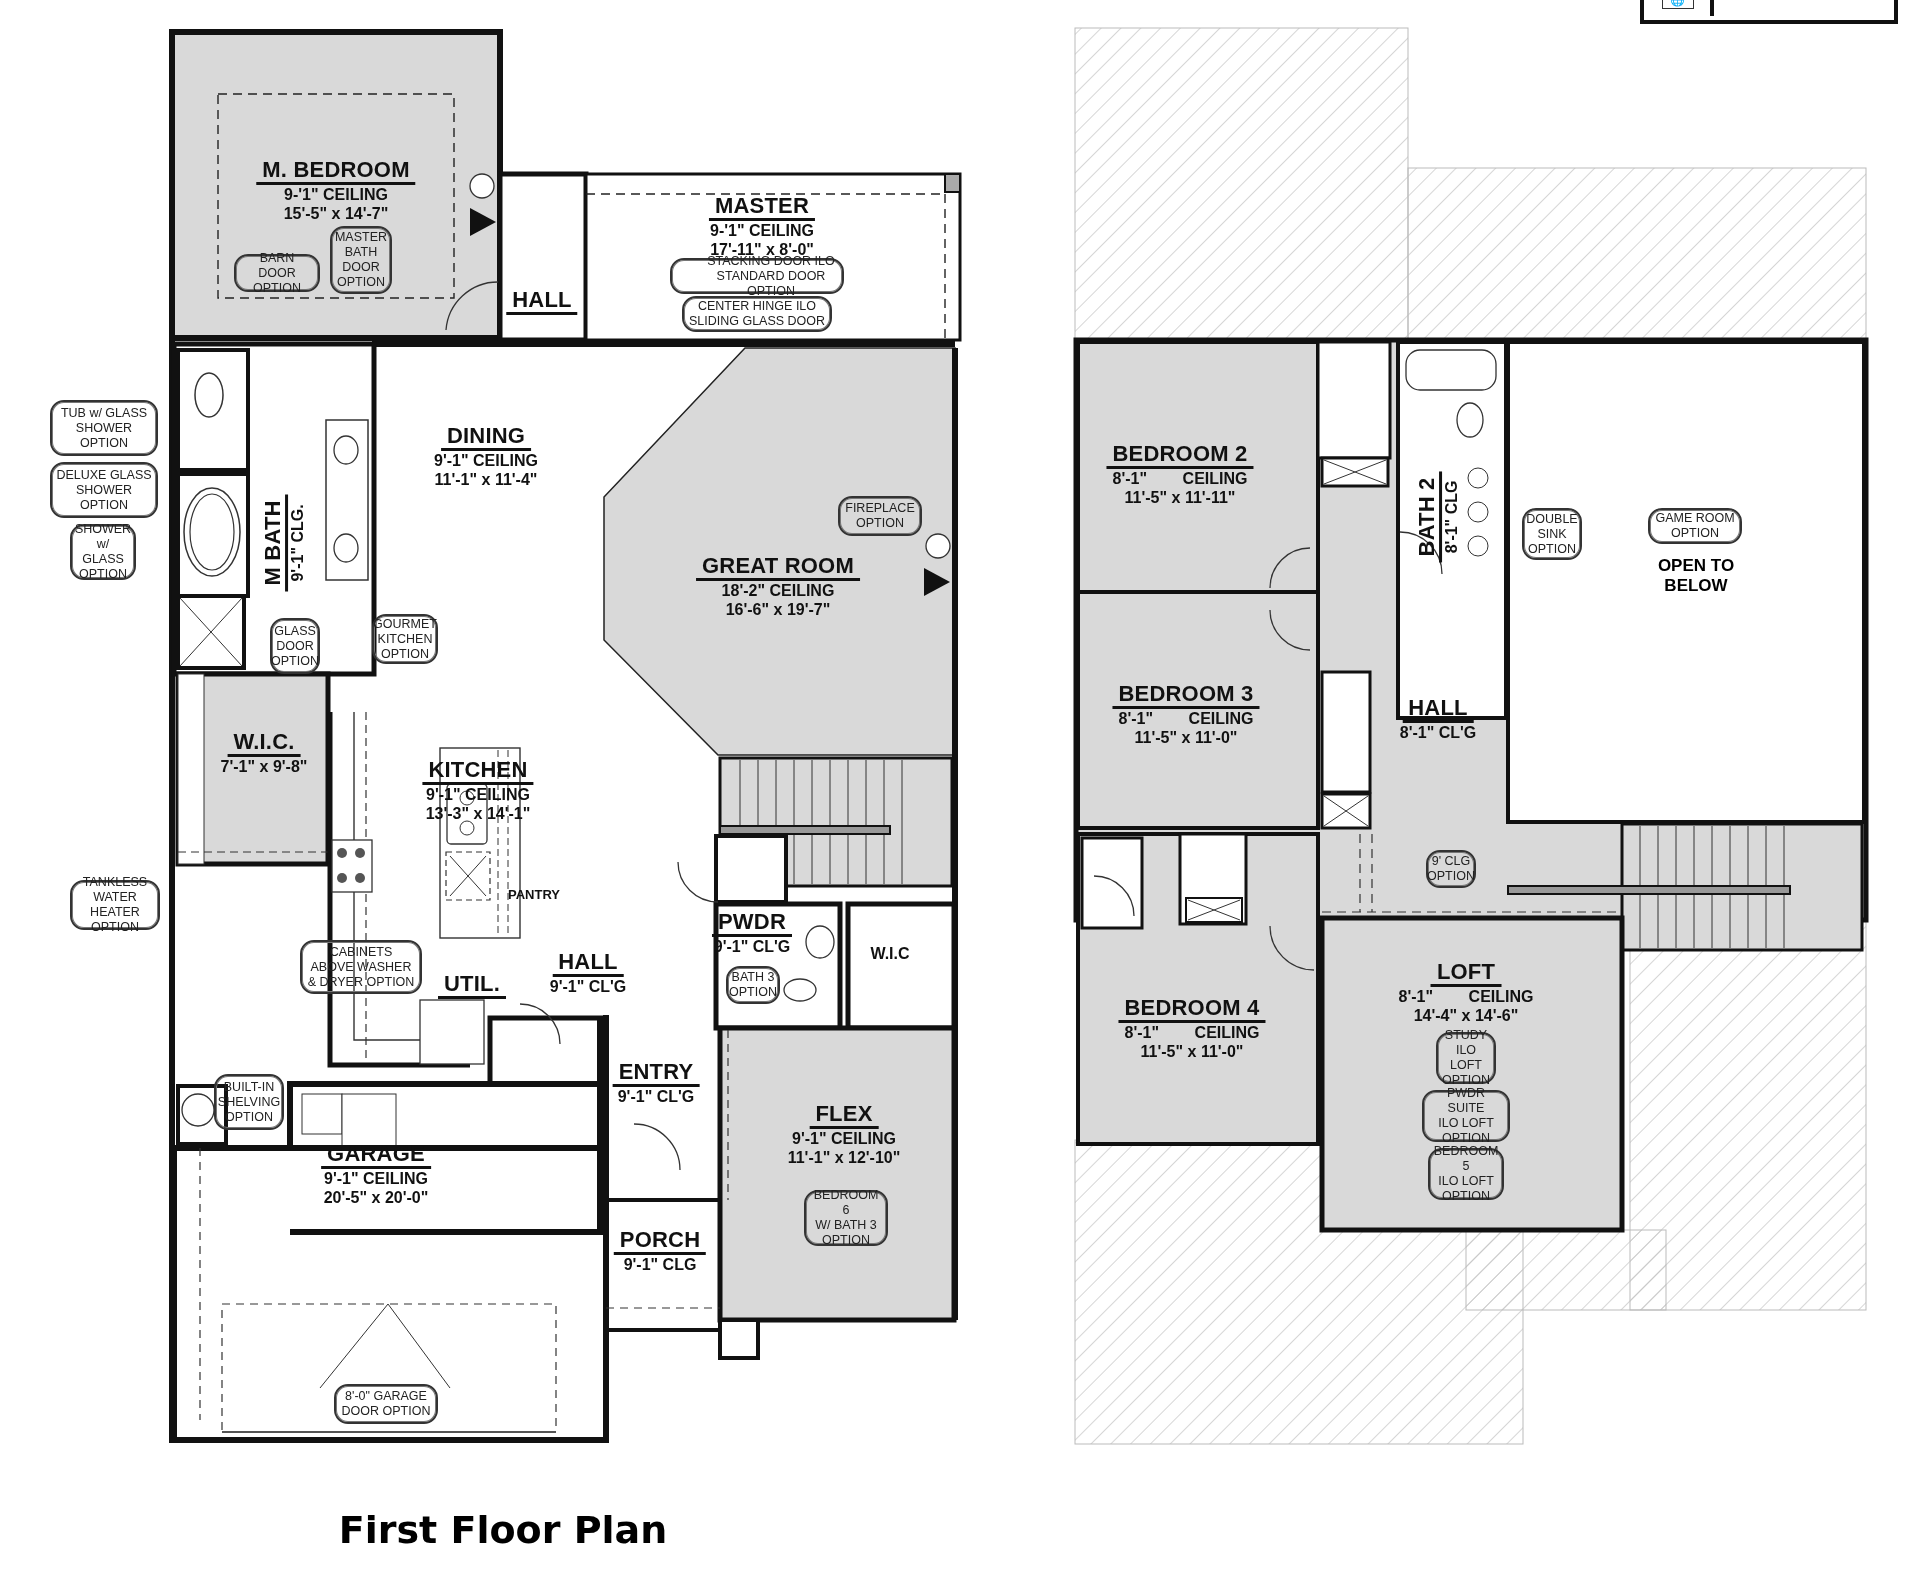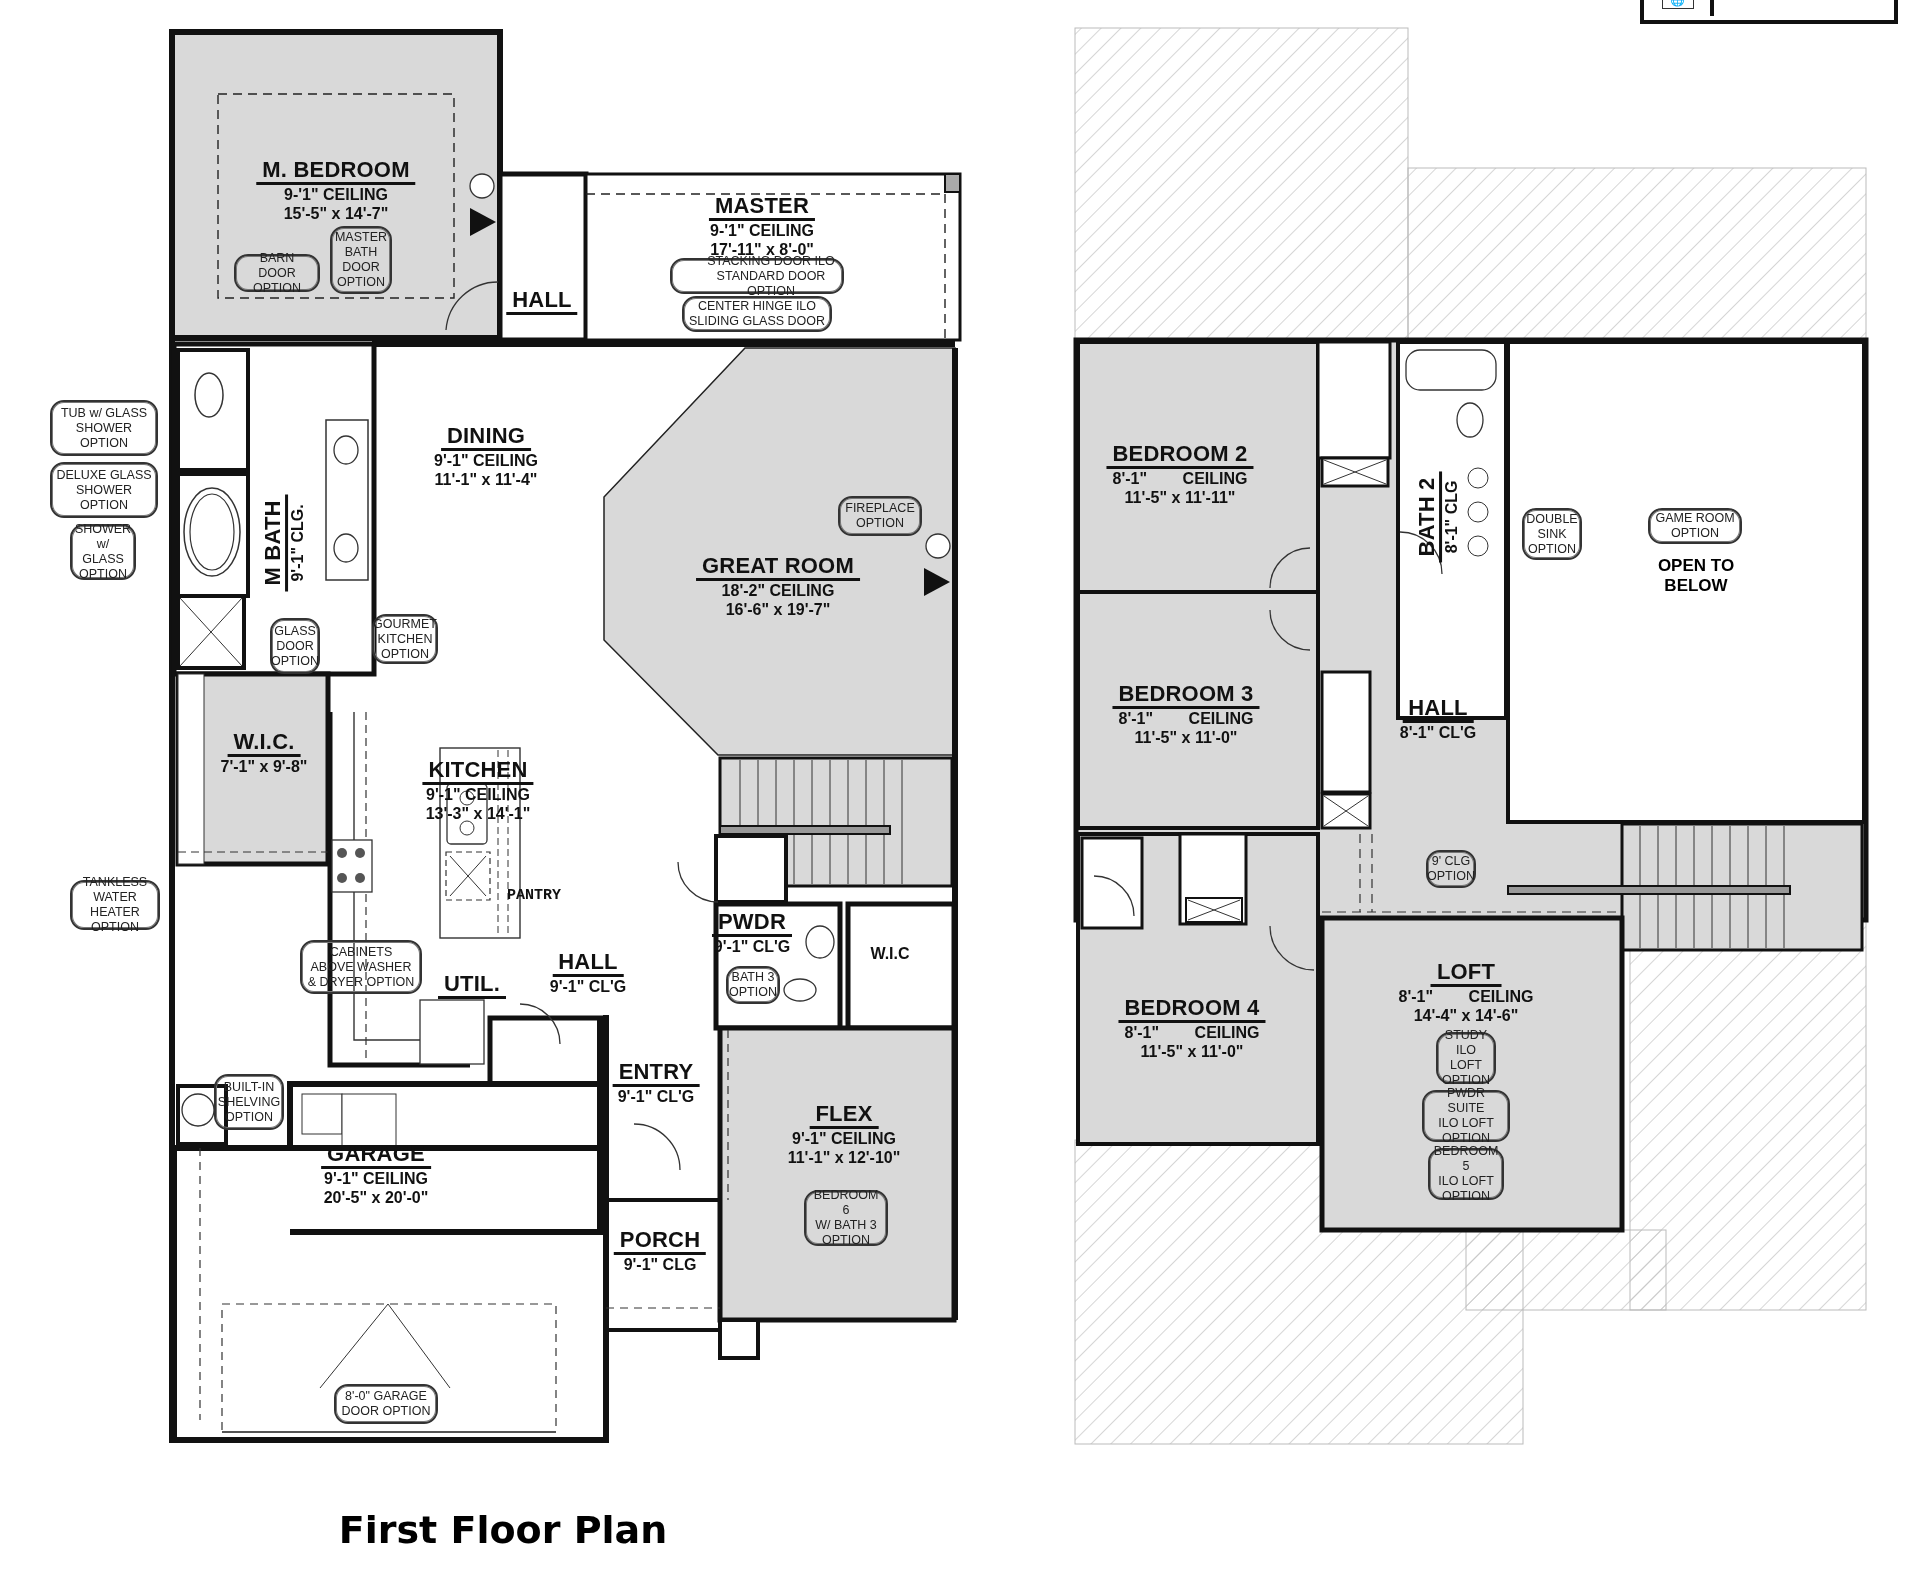--- a/index.html
+++ b/index.html
@@ -276,21 +276,21 @@
 <div class="opt" style="left:372px;top:614px;width:66px;height:50px;">GOURMET
 KITCHEN
 OPTION</div>
 <div class="lbl" style="left:478px;top:758px;">
   <span class="t">KITCHEN</span>
   <span class="s">9'-1"  CEILING</span>
   <span class="s">13'-3" x 14'-1"</span>
 </div>
 
 <div class="lbl" style="left:534px;top:886px;">
-  <span class="s" style="font-size:15px;font-family:Liberation Mono, monospace;">PANTRY</span>
+  <span class="s" style="font-size:13px;">PANTRY</span>
 </div>
 
 <div class="opt" style="left:70px;top:880px;width:90px;height:50px;">TANKLESS
 WATER
 HEATER
 OPTION</div>
 <div class="opt" style="left:300px;top:940px;width:122px;height:54px;">CABINETS
 ABOVE WASHER
 &amp; DRYER OPTION</div>
 <div class="lbl" style="left:472px;top:972px;">

